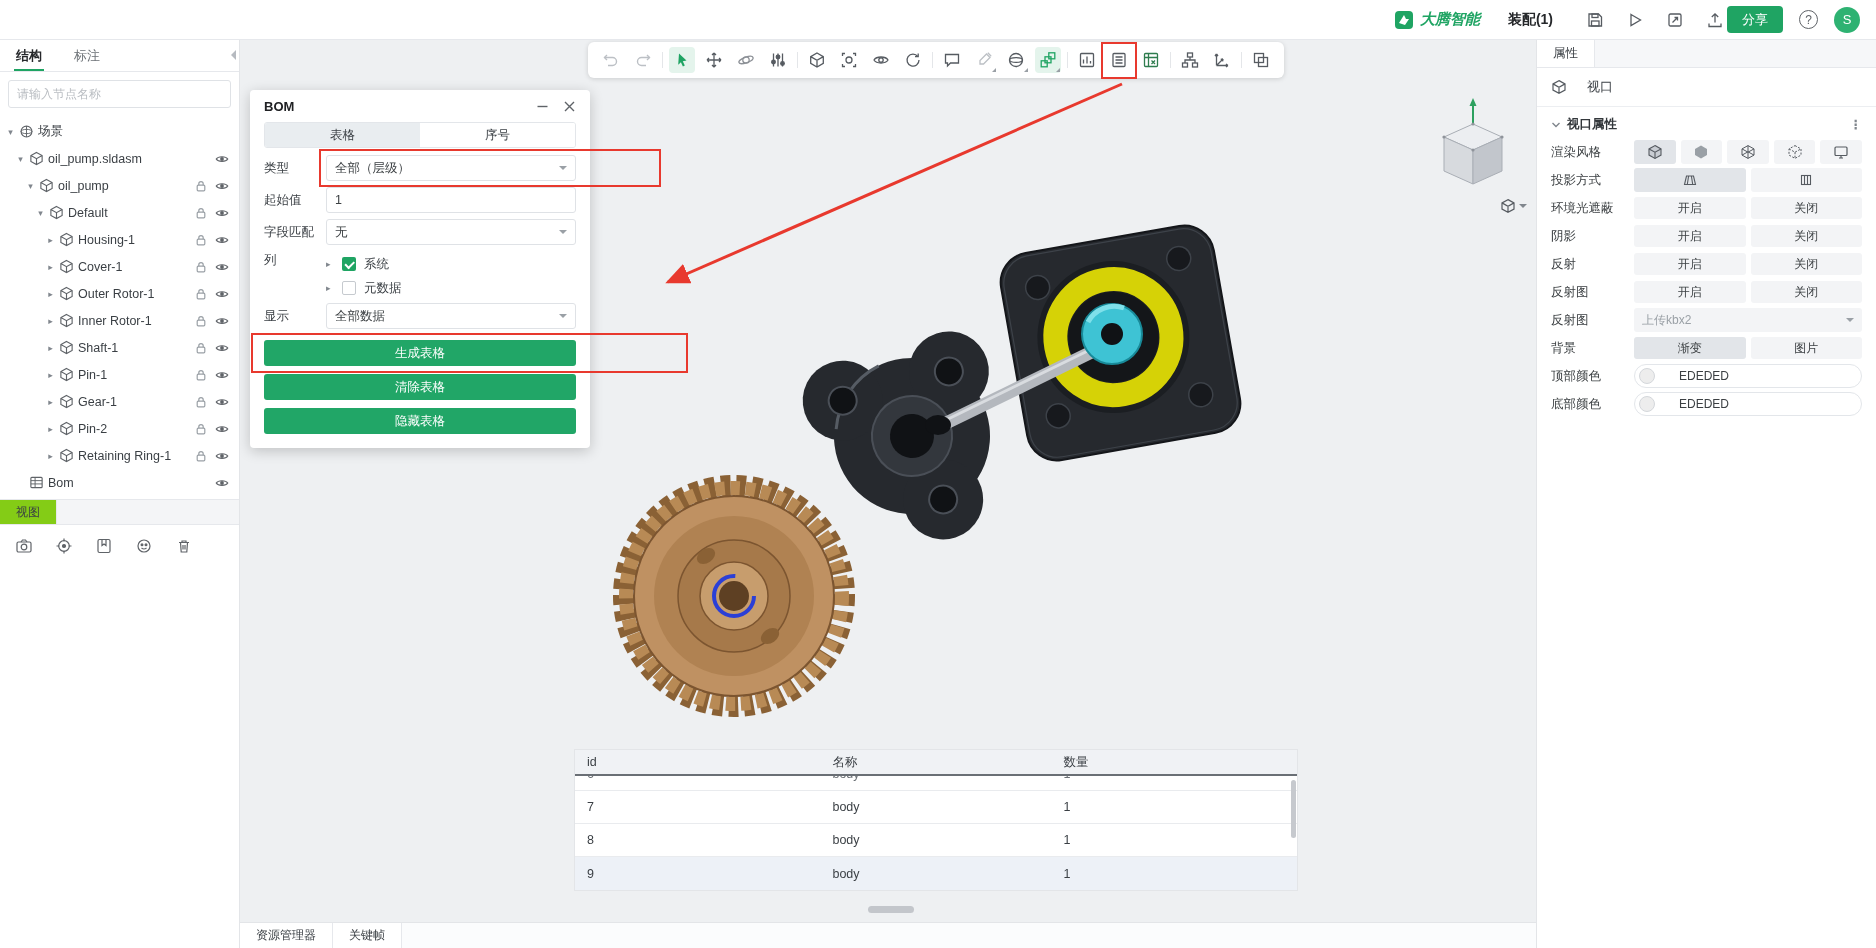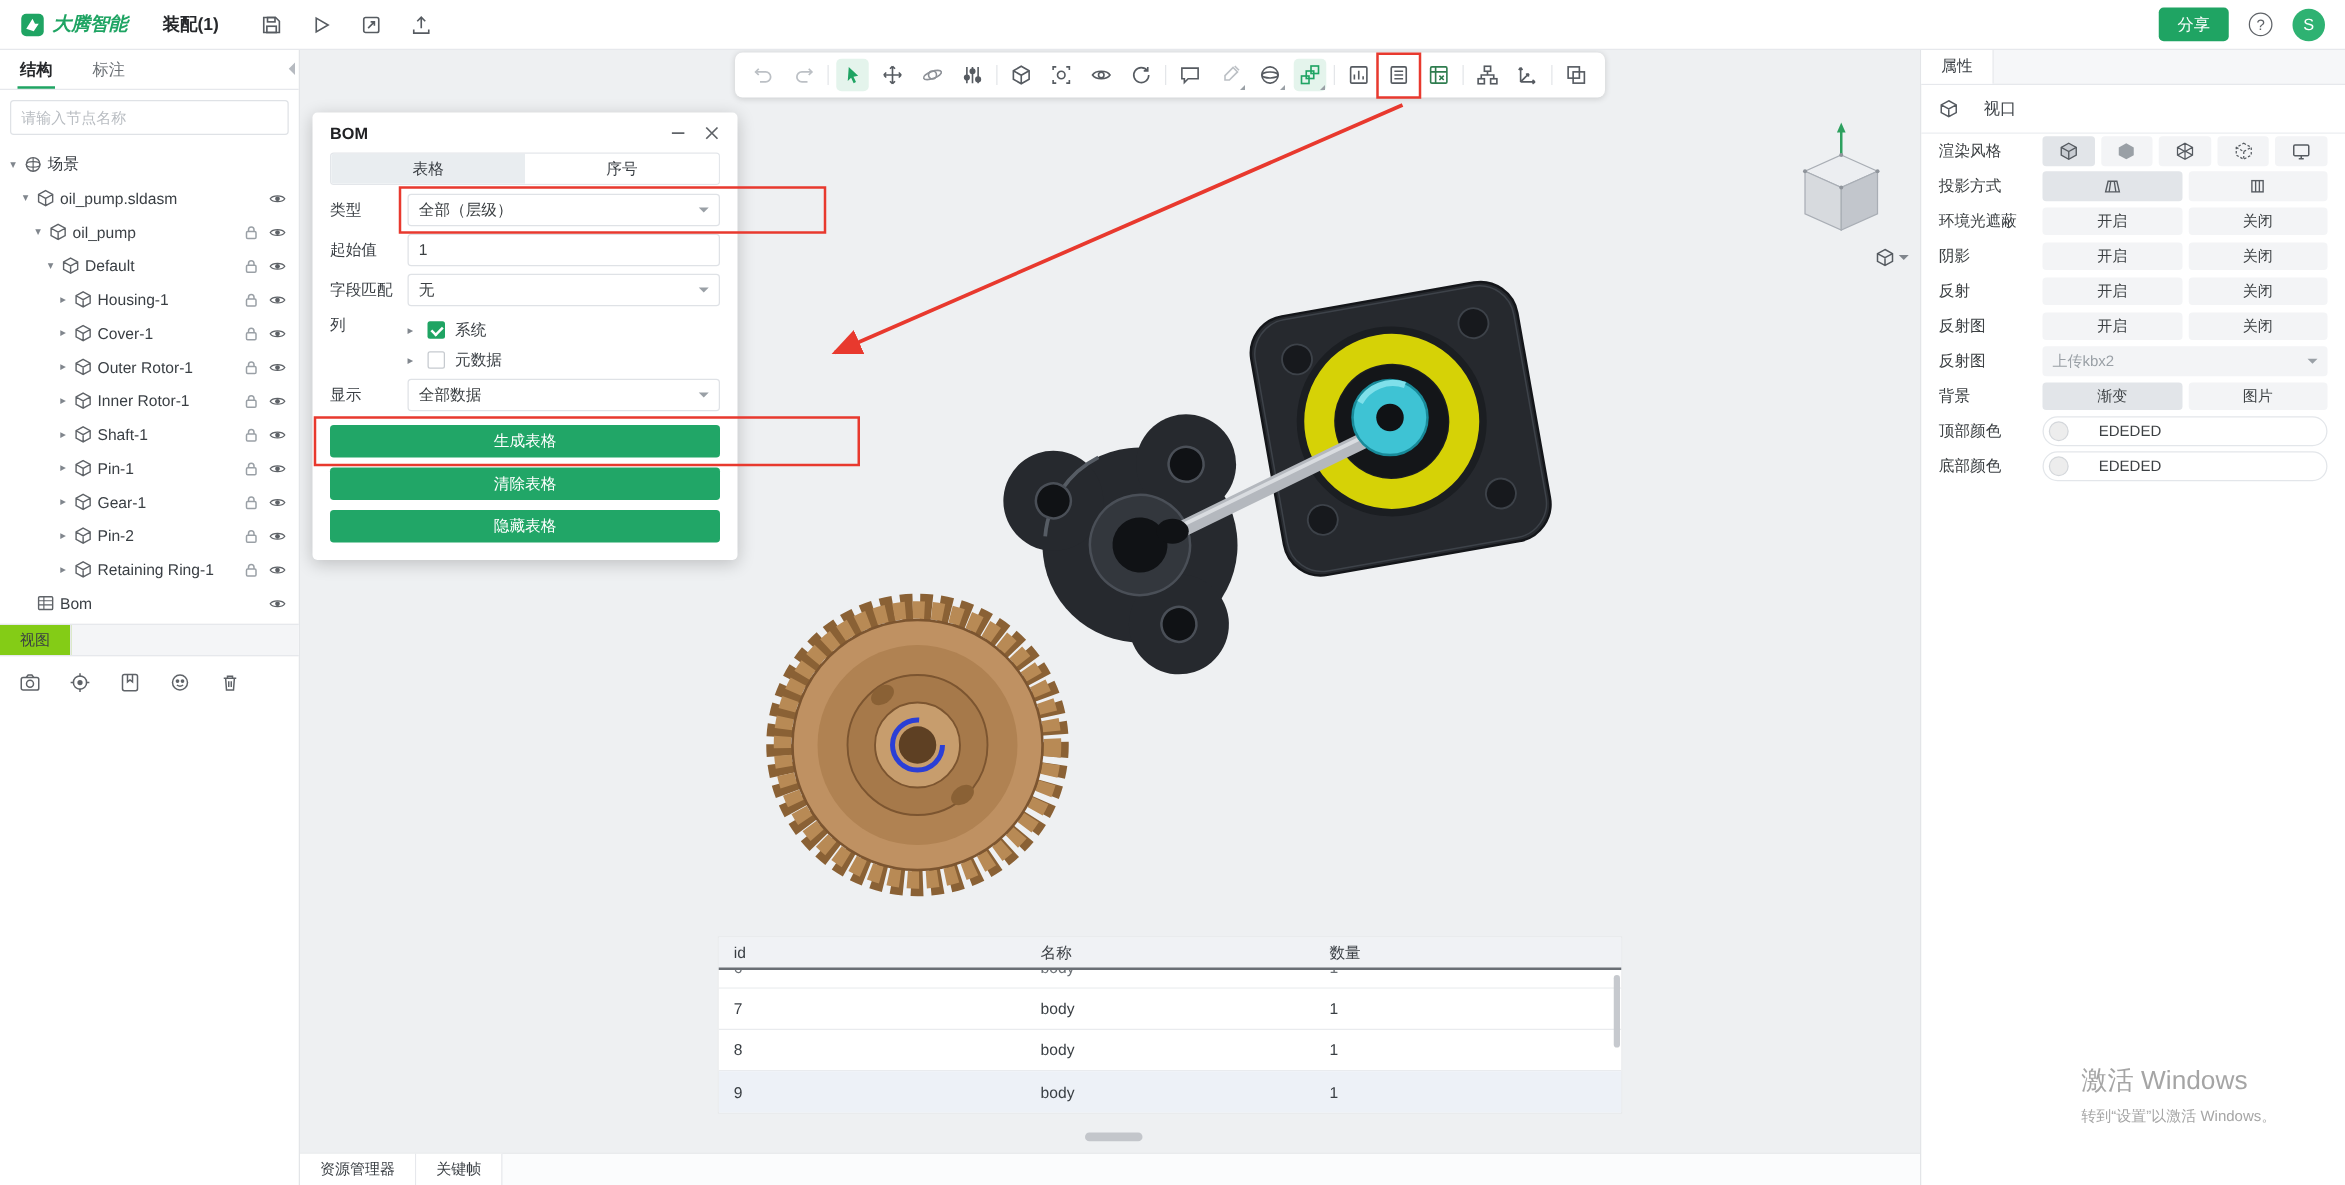--- a/index.html
+++ b/index.html
@@ -3,21 +3,21 @@
 <meta charset="utf-8">
 <style>
   *{box-sizing:border-box;margin:0;padding:0}
   body{width:1876px;height:948px;overflow:hidden;font-family:"Liberation Sans","DejaVu Sans",sans-serif;font-size:13px;color:#3a3f44;background:#fff}
   button{font:inherit;border:none;background:none;cursor:pointer;color:inherit}
   input{font:inherit;outline:none}
   svg{display:block}
   .app{position:relative;width:1876px;height:948px}
 
   
-  .topbar{height:40px;display:flex;align-items:center;justify-content:space-between;background:#fff;border-bottom:1px solid #e6e8ec;padding:0 16px}
+  .topbar{height:40px;display:flex;align-items:center;justify-content:flex-end;background:#fff;border-bottom:1px solid #e6e8ec;padding:0 16px}
   .tb-left{display:flex;align-items:center}
   .logo{display:flex;align-items:center;gap:6px}
   .logo-text{color:#1fa463;font-weight:bold;font-style:italic;font-size:15px}
   .doc-title{margin-left:28px;font-weight:bold;font-size:14px;color:#26282b}
   .tb-icons{margin-left:30px;display:flex;gap:16px;align-items:center}
   .tb-btn{width:24px;height:24px;display:flex;align-items:center;justify-content:center;color:#565b61}
   .tb-right{display:flex;align-items:center;gap:16px}
   .share-btn{background:#1fa463;color:#fff;border-radius:4px;height:27px;padding:0 15px;font-size:13px}
   .help{width:19px;height:19px;border:1.5px solid #5f6368;border-radius:50%;display:flex;align-items:center;justify-content:center;font-size:12px;color:#5f6368}
   .help::after{content:"?"}
@@ -778,20 +778,27 @@
     <aside class="rightpanel">
       <div class="rp-tabstrip">
         <span class="rp-tab">属性</span>
       </div>
       <div class="rp-viewport">
         <svg viewBox="0 0 16 16">
             <use href="#i-cube"></use>
           </svg>
         <span>视口</span>
       </div>
+      <div class="rp-section">
+        <svg class="chev" viewBox="0 0 10 10" fill="none" stroke="currentColor" stroke-width="1.4">
+            <path d="M1.5 3 L5 6.5 L8.5 3"></path>
+          </svg>
+        <span>视口属性</span>
+        <span class="rp-dots">⋮</span>
+      </div>
 
       <div class="prow">
         <span class="plabel">渲染风格</span>
         <span class="pctrl">
           <button class="ibtn active">
               <svg width="16" height="16" viewBox="0 0 16 16">
                 <path d="M8 1.6 L14 4.9 V11.1 L8 14.4 L2 11.1 V4.9 Z" fill="#c9cdd3" stroke="#565b61" stroke-width="1.1"></path>
                 <path d="M2 4.9 L8 8.2 L14 4.9 M8 8.2 V14.4" fill="none" stroke="#565b61" stroke-width="1.1"></path>
               </svg>
             </button>
@@ -900,24 +907,20 @@
       <div class="prow">
         <span class="plabel">底部颜色</span>
         <span class="pctrl">
           <span class="pcolor">
             <span class="swatch"></span>
             <span>EDEDED</span>
           </span>
         </span>
       </div>
 
-      <div class="wm">
-        <div class="wm1">激活 Windows</div>
-        <div class="wm2">转到“设置”以激活 Windows。</div>
-      </div>
     </aside>
   </div>
 
   <svg class="arrow-overlay" width="1876" height="948" viewBox="0 0 1876 948">
     <defs>
       <marker id="ah" markerWidth="10" markerHeight="8" refX="7" refY="3.5" orient="auto">
         <polygon points="0 0, 8 3.5, 0 7" fill="#e8392e"></polygon>
       </marker>
     </defs>
     <line x1="1122" y1="84" x2="668" y2="282" stroke="#e8392e" stroke-width="3" marker-end="url(#ah)"></line>

